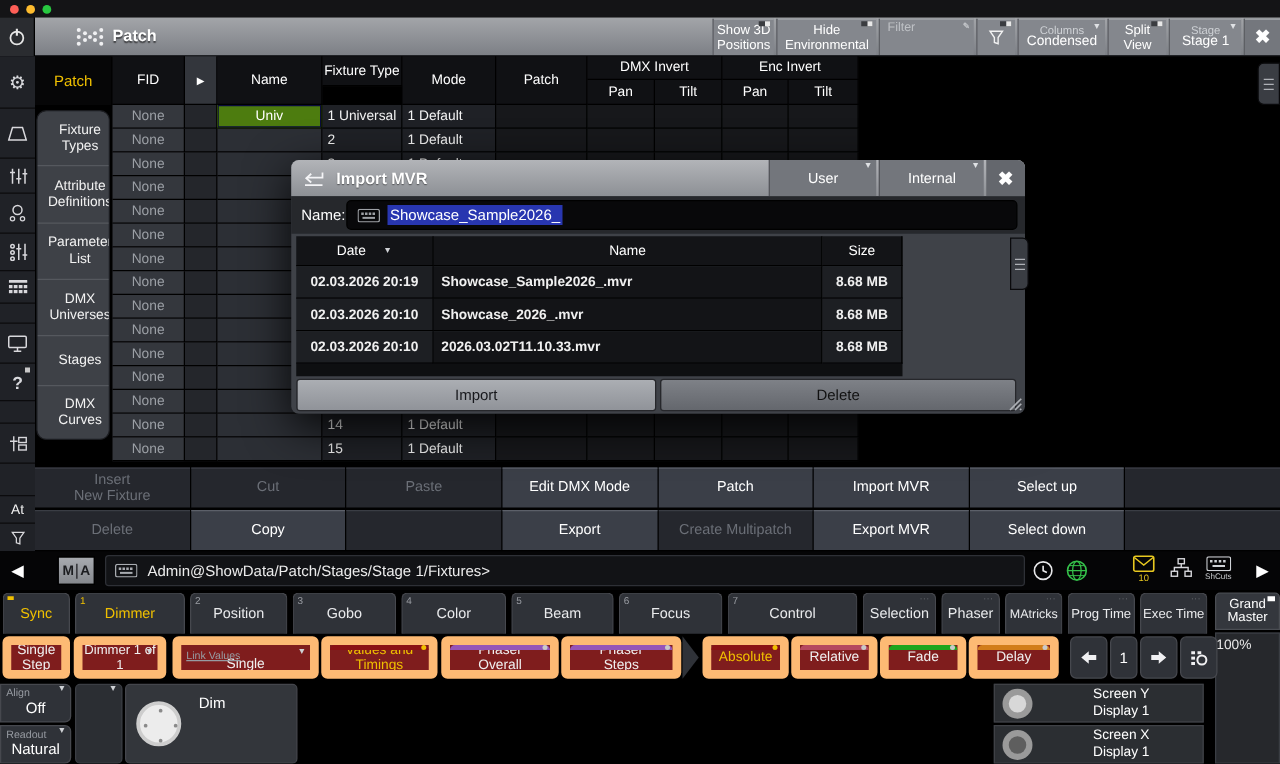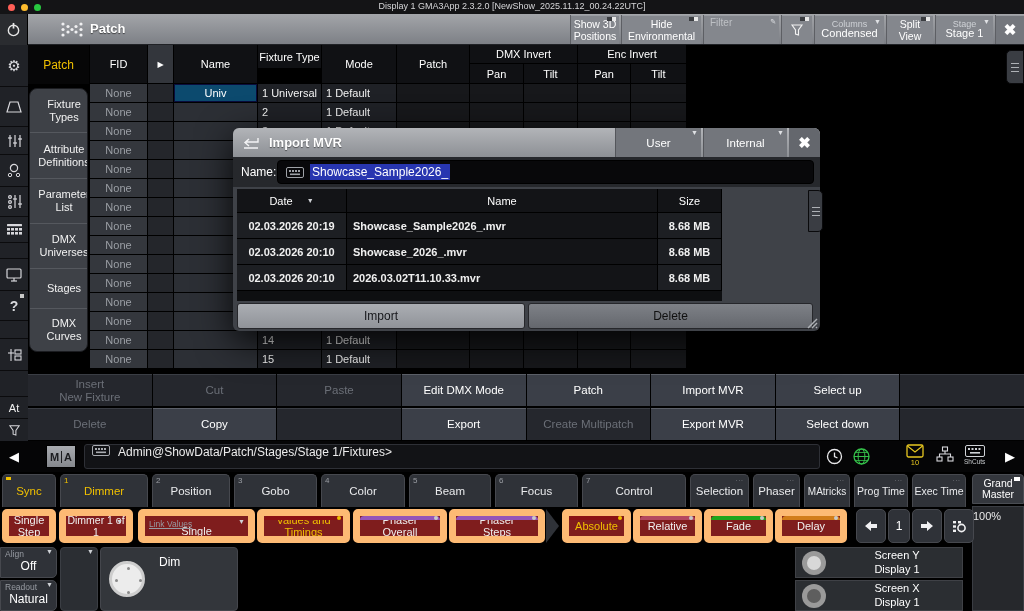--- a/index.html
+++ b/index.html
@@ -56,21 +56,21 @@
             display:flex;align-items:center;overflow:hidden;}
   .c-fid{width:58px;background:#34373d;color:#9b9fa5;justify-content:center;}
   .c-arr{width:26px;background:#24262b;}
   .c-name{width:84px;background:#2c2f35;color:#fff;justify-content:center;}
   .c-ft{width:64px;background:#1f2126;color:#f2f2f2;padding-left:4px;}
   .c-mode{width:75px;background:#1f2126;color:#f2f2f2;padding-left:4px;}
   .c-patch{width:73px;background:#17181b;}
   .c-i1,.c-i2{width:54px;background:#17181b;}
   .c-i3{width:53px;background:#17181b;}
   .c-i4{width:56px;background:#17181b;}
-  .trow:first-child .c-name{background:#0c4a6e;box-shadow:inset 0 0 0 1px #0a0c3c;}
+  .trow:first-child .c-name{background:#4d7c0f;box-shadow:inset 0 0 0 1px #0a0c3c;}
 
   
   .grip{background:#3a3d43;border:1px solid #0a0a0c;display:flex;flex-direction:column;
         align-items:center;justify-content:center;gap:3px;}
   .grip i{display:block;width:8px;height:1px;background:#aeb1b6;}
 
   
   #dialog{left:233px;top:128px;width:587px;height:203px;background:#3f4248;border-radius:6px;
           box-shadow:0 10px 36px rgba(0,0,0,.85);z-index:20;}
   #dlg-title{position:absolute;left:0;top:0;width:587px;height:29px;border-radius:6px 6px 0 0;
@@ -114,21 +114,21 @@
   .act.empty{background:#25272d;border-top:1px solid #3a3d44;}
 
   
   #cmdbar{left:0;top:441px;width:1024px;height:31px;background:#050506;}
   #cmd-left{position:absolute;left:0;top:0;width:28px;height:31px;display:flex;align-items:center;justify-content:center;color:#fff;font-size:13px;}
   #ma-logo{position:absolute;left:46px;top:4px;width:30px;height:23px;background:linear-gradient(#a8abb0,#85888d);
            border:1px solid #000;display:flex;align-items:center;justify-content:center;gap:2px;
            color:#1c1d20;font-weight:bold;font-size:11px;}
   #ma-logo span{border-left:1px solid #1c1d20;padding-left:2px;}
   #cmdfield{position:absolute;left:84px;top:3px;width:736px;height:25px;background:#121316;
-            border:1px solid #2e3036;border-radius:3px;display:flex;color:#ececec;font-size:12px;}
+            border:1px solid #2e3036;border-radius:3px;display:flex;align-items:center;color:#ececec;font-size:12px;}
   #cmdfield .kb{margin:0 8px 0 7px;}
   .cmd-ico{position:absolute;display:flex;flex-direction:column;align-items:center;color:#c6c9cc;}
   .cmd-ico .cap{font-size:6.5px;margin-top:1px;}
   .cmd-ico .cap-y{font-size:7.5px;color:#e8c820;margin-top:0px;}
   #cmd-right{position:absolute;right:2px;top:0;width:24px;height:31px;display:flex;align-items:center;justify-content:center;color:#fff;font-size:13px;}
 
   
   .enc-btn{position:absolute;top:474px;height:33px;background:#2f3238;border:1px solid #46484e;border-bottom:none;
            border-radius:5px 5px 0 0;color:#e9eaec;font-size:11.5px;display:flex;align-items:center;justify-content:center;}
   .enc-btn .num{position:absolute;top:1px;left:3px;font-size:8px;color:#9a9da3;}
@@ -181,21 +181,20 @@
 </style>
 </head>
 <body>
 
 <div id="stage">
 
   <div class="abs" id="macbar">
     <span class="light" style="left:8px;background:#ff5f57"></span>
     <span class="light" style="left:21px;background:#febc2e"></span>
     <span class="light" style="left:34px;background:#28c840"></span>
-    <div class="title">Display 1 GMA3App 2.3.2.0 [NewShow_2025.11.12_00.24.22UTC]</div>
   </div>
 
   <div class="abs" id="powerbtn">
     <svg width="15" height="15" viewBox="0 0 16 16">
       <circle cx="8" cy="9" r="5.5" fill="none" stroke="#e6e6e6" stroke-width="1.5"></circle>
       <line x1="8" y1="1" x2="8" y2="7" stroke="#e6e6e6" stroke-width="1.8"></line>
     </svg>
   </div>
   <div class="abs" id="titlebar">
     <svg class="abs" style="left:32px;top:7px" width="24" height="17" viewBox="0 0 24 17">

